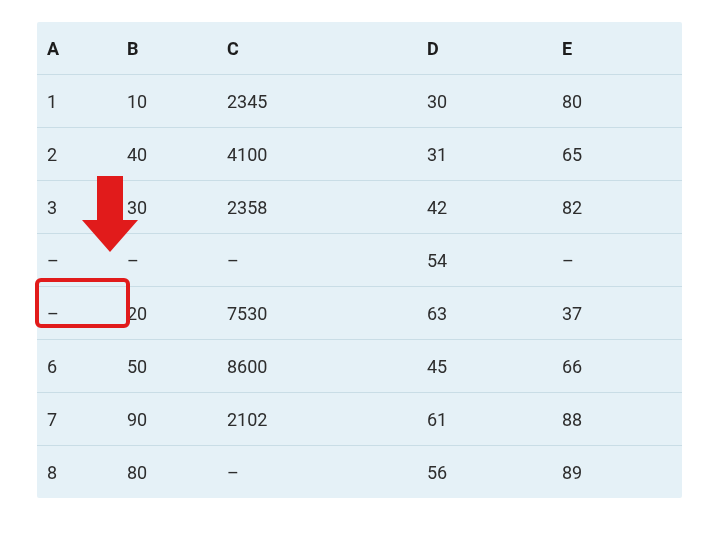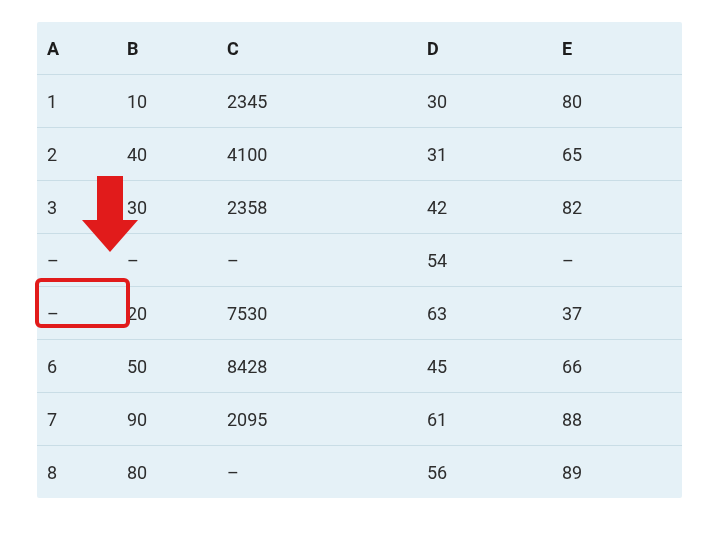--- a/index.html
+++ b/index.html
@@ -141,28 +141,28 @@
         <tr>
           <td>–</td>
           <td>20</td>
           <td>7530</td>
           <td>63</td>
           <td>37</td>
         </tr>
         <tr>
           <td>6</td>
           <td>50</td>
-          <td>8428</td>
+          <td>8600</td>
           <td>45</td>
           <td>66</td>
         </tr>
         <tr>
           <td>7</td>
           <td>90</td>
-          <td>2095</td>
+          <td>2102</td>
           <td>61</td>
           <td>88</td>
         </tr>
         <tr>
           <td>8</td>
           <td>80</td>
           <td>–</td>
           <td>56</td>
           <td>89</td>
         </tr>

